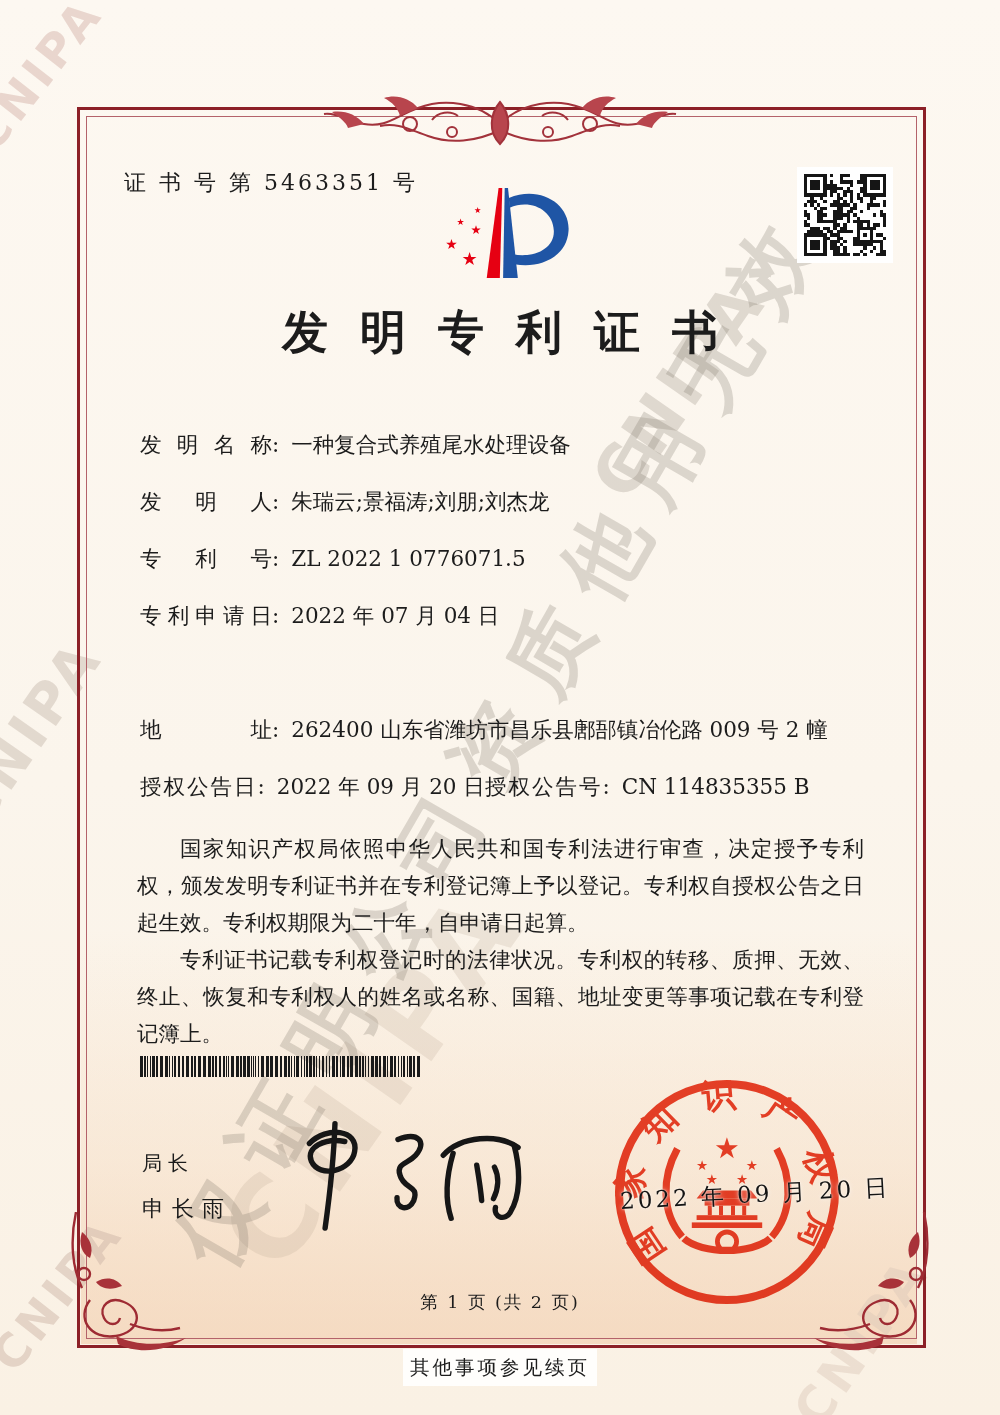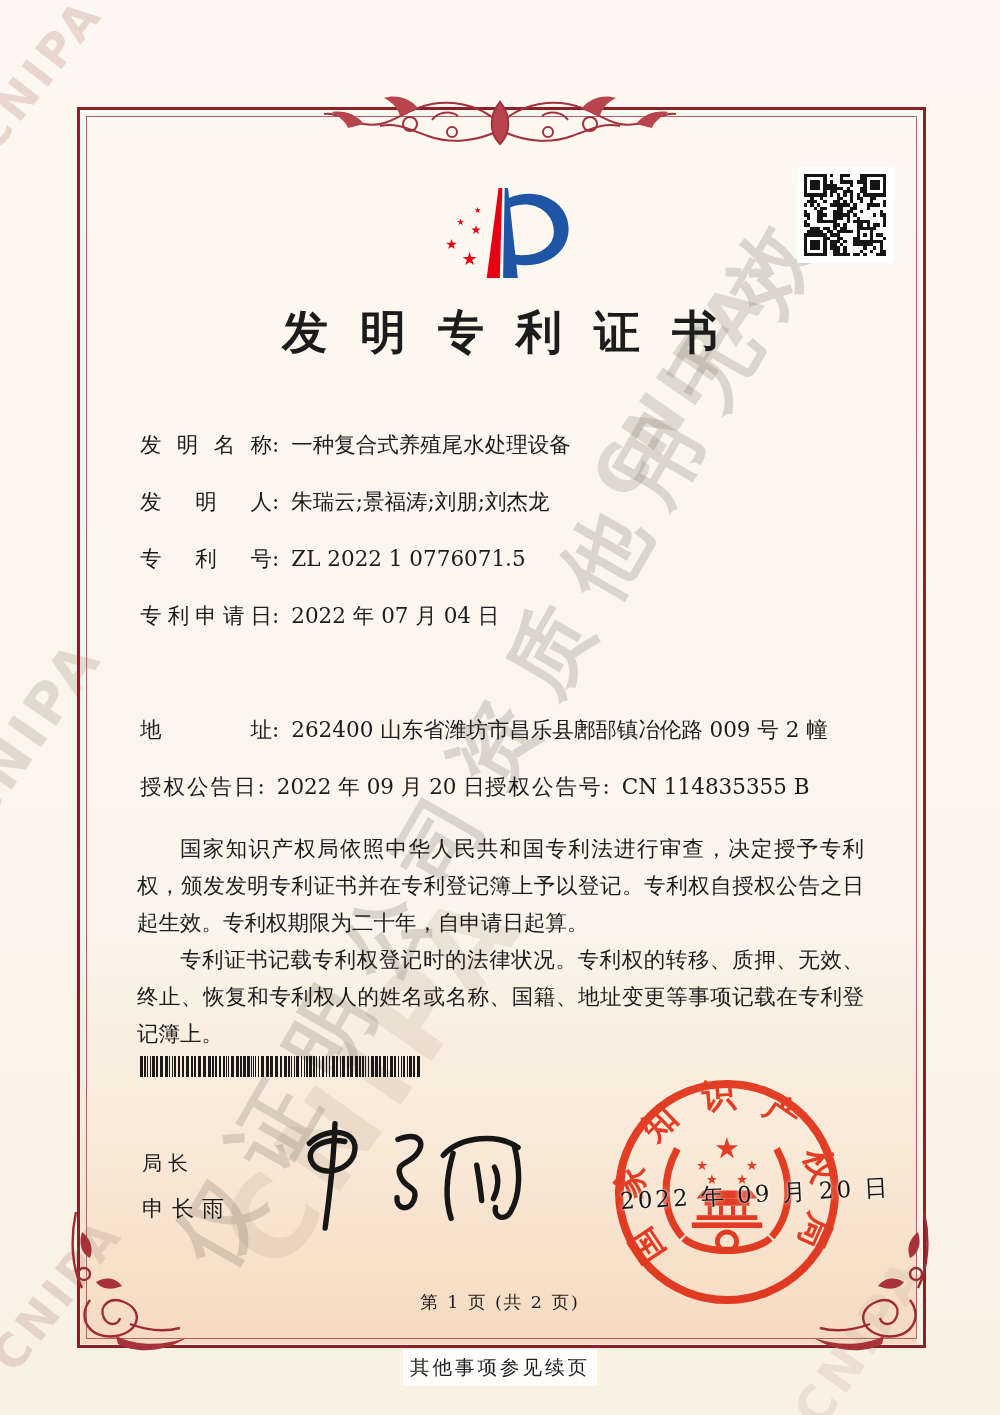--- a/index.html
+++ b/index.html
@@ -135,20 +135,21 @@
       <path d="M16,0 C10,28 12,56 22,76"></path>
       <path d="M22,20 C30,26 34,36 30,46 C22,42 18,32 22,20 Z" fill="#a83239" stroke="none"></path>
       <path d="M30,88 C16,106 30,128 56,124 C80,120 84,98 64,90 C50,84 38,94 44,106 C48,114 58,114 60,106"></path>
       <path d="M56,124 C76,134 102,134 126,126 C106,140 76,142 58,132 Z" fill="#a83239" stroke="none"></path>
       <path d="M70,112 C86,118 104,120 120,116"></path>
       <circle cx="24" cy="62" r="6"></circle>
       <path d="M36,70 C46,64 56,66 62,74 C52,78 42,78 36,70 Z" fill="#a83239" stroke="none"></path>
     </g>
   </svg>
 
+  <div class="cert-no">证 书 号 第 5463351 号</div>
 
   <svg class="logo" width="180" height="142" viewBox="0 0 220 140">
     <g fill="#e60012" font-family="DejaVu Sans, sans-serif">
       <text x="63" y="114" font-size="22" text-anchor="middle">★</text>
       <text x="41" y="94" font-size="17" text-anchor="middle">★</text>
       <text x="71" y="76" font-size="15" text-anchor="middle">★</text>
       <text x="52" y="65" font-size="11" text-anchor="middle">★</text>
       <text x="73" y="50" font-size="10" text-anchor="middle">★</text>
     </g>
     <polygon points="98.5,20 103,20 100,130 84,130" fill="#e60012"></polygon>

